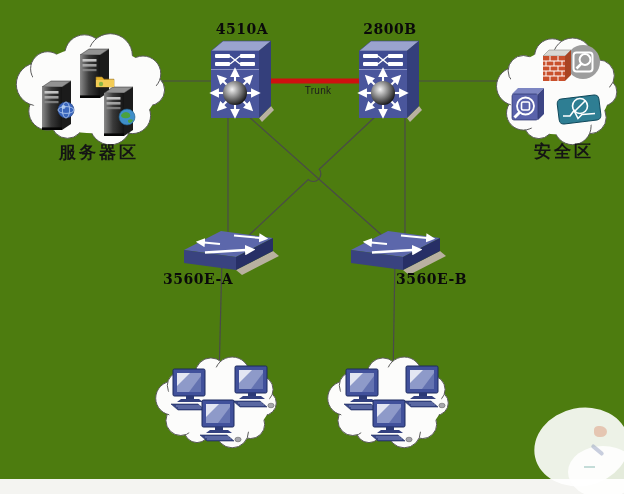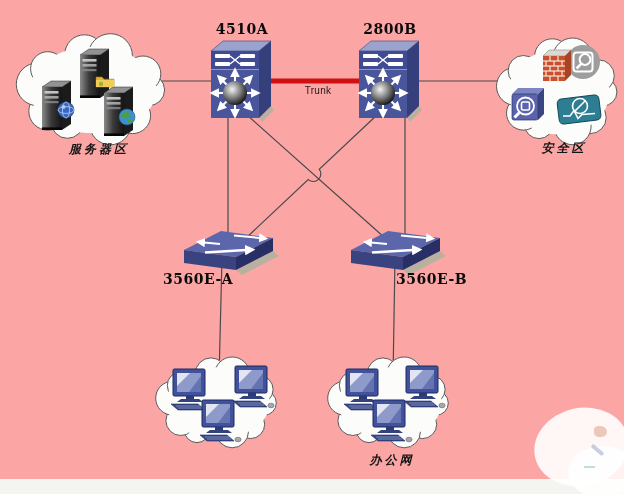--- a/index.html
+++ b/index.html
@@ -1,30 +1,30 @@
 <!DOCTYPE html>
 <html><head>
 <meta charset="utf-8">
 <style>
   html,body{margin:0;padding:0;background:#e8e8e6;}
   #canvas{
     position:relative;width:624px;height:494px;margin:0 auto;
-    background:#fca5a5;overflow:hidden;
+    background:#4d7c0f;overflow:hidden;
     font-family:"Liberation Sans","DejaVu Sans",sans-serif;
   }
   #linklayer{position:absolute;left:0;top:0;z-index:0;}
   .node{position:absolute;z-index:2;}
   .lbl{position:absolute;z-index:3;text-align:center;white-space:nowrap;color:#0a0a0a;}
   .dev-lbl{
     font-family:"DejaVu Serif","Liberation Serif",serif;
     font-weight:bold;font-size:14px;letter-spacing:.5px;
   }
   .zone-lbl{
     font-family:"DejaVu Sans","Liberation Sans",sans-serif;
-    font-weight:bold;font-size:12px;letter-spacing:3px;color:#141414;font-style:italic;
+    font-weight:bold;font-size:17px;letter-spacing:3px;color:#141414;
   }
   .trunk-lbl{font-size:10px;color:#1c1c1c;letter-spacing:.3px;}
   #bottom-strip{position:absolute;left:0;top:479px;width:624px;height:15px;background:#f4f4f1;z-index:1;}
   
   #watermark{position:absolute;left:528px;top:400px;width:96px;height:94px;z-index:4;pointer-events:none;}
   .wm-blob{position:absolute;background:#ffffff;border-radius:50%;}
   .wm-b1{left:6px;top:8px;width:95px;height:78px;opacity:.9;transform:rotate(-12deg);}
   .wm-b2{left:40px;top:46px;width:70px;height:52px;opacity:.85;}
   .wm-orange{position:absolute;left:66px;top:26px;width:13px;height:11px;background:#dfa387;opacity:.55;border-radius:40% 60% 55% 45%;}
   .wm-blue{position:absolute;left:62px;top:48px;width:15px;height:4px;background:#93a0c0;opacity:.5;transform:rotate(40deg);border-radius:2px;}
@@ -324,21 +324,20 @@
         <use href="#sym-pc"></use>
       </svg></div>
 
   <div class="lbl dev-lbl" style="left:212px;top:21px;width:60px">4510A</div>
   <div class="lbl dev-lbl" style="left:360px;top:21px;width:60px">2800B</div>
   <div class="lbl trunk-lbl" style="left:293px;top:85px;width:50px">Trunk</div>
   <div class="lbl dev-lbl" style="left:163px;top:271px;width:64px">3560E-A</div>
   <div class="lbl dev-lbl" style="left:396px;top:271px;width:41px">3560E-B</div>
   <div class="lbl zone-lbl" style="left:47px;top:141px;width:104px">服务器区</div>
   <div class="lbl zone-lbl" style="left:514px;top:140px;width:100px">安全区</div>
-  <div class="lbl zone-lbl" style="left:342px;top:452px;width:100px">办公网</div>
 
   <div id="bottom-strip"></div>
 
   <div id="watermark">
     <div class="wm-blob wm-b1"></div>
     <div class="wm-blob wm-b2"></div>
     <div class="wm-orange"></div>
     <div class="wm-blue"></div>
     <div class="wm-teal"></div>
   </div>

